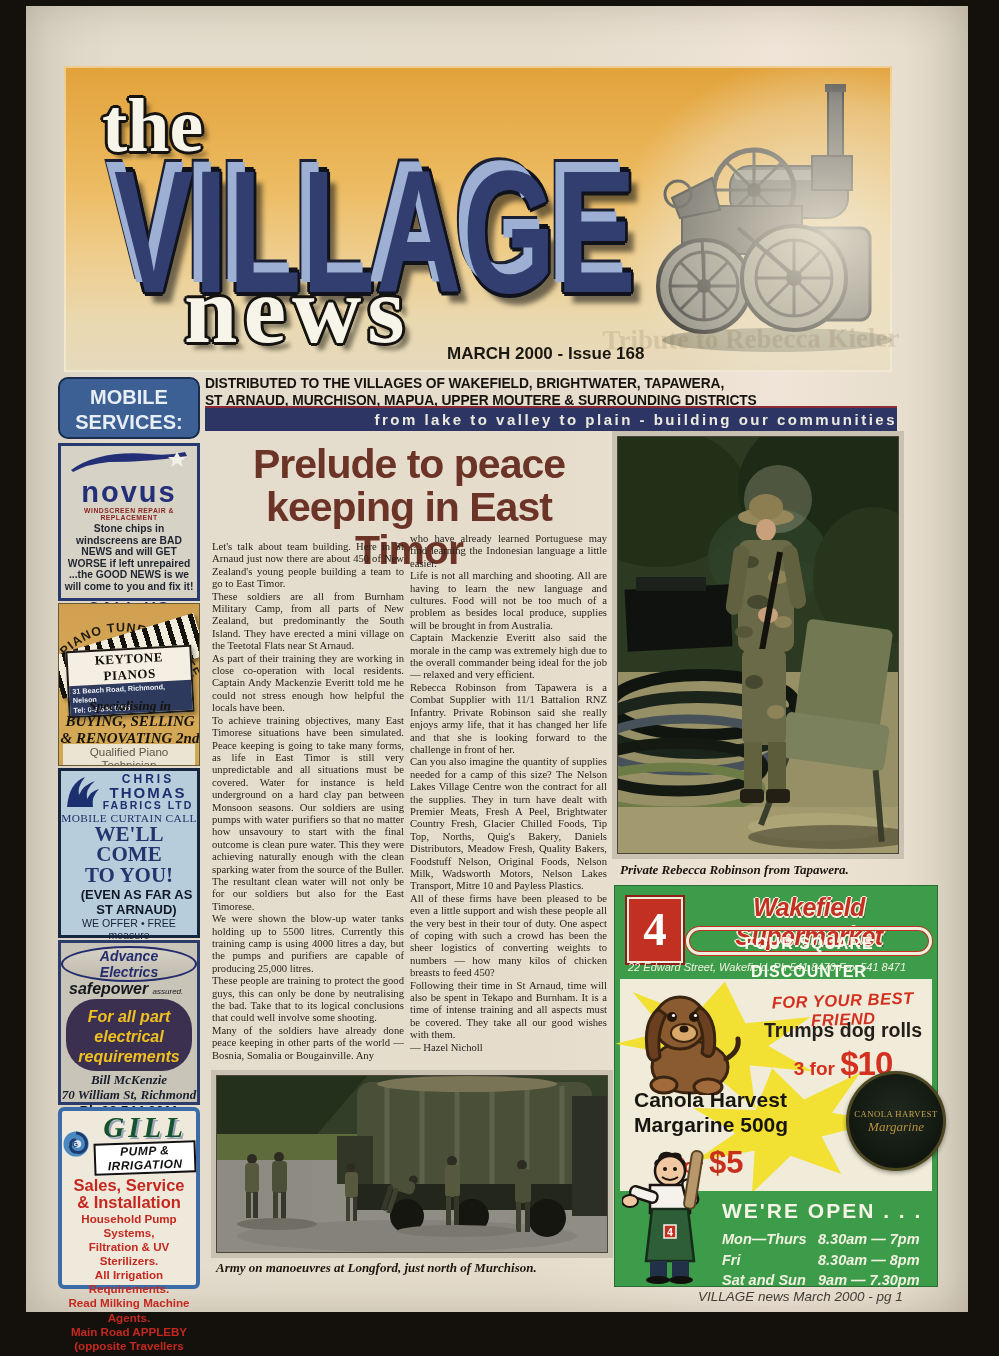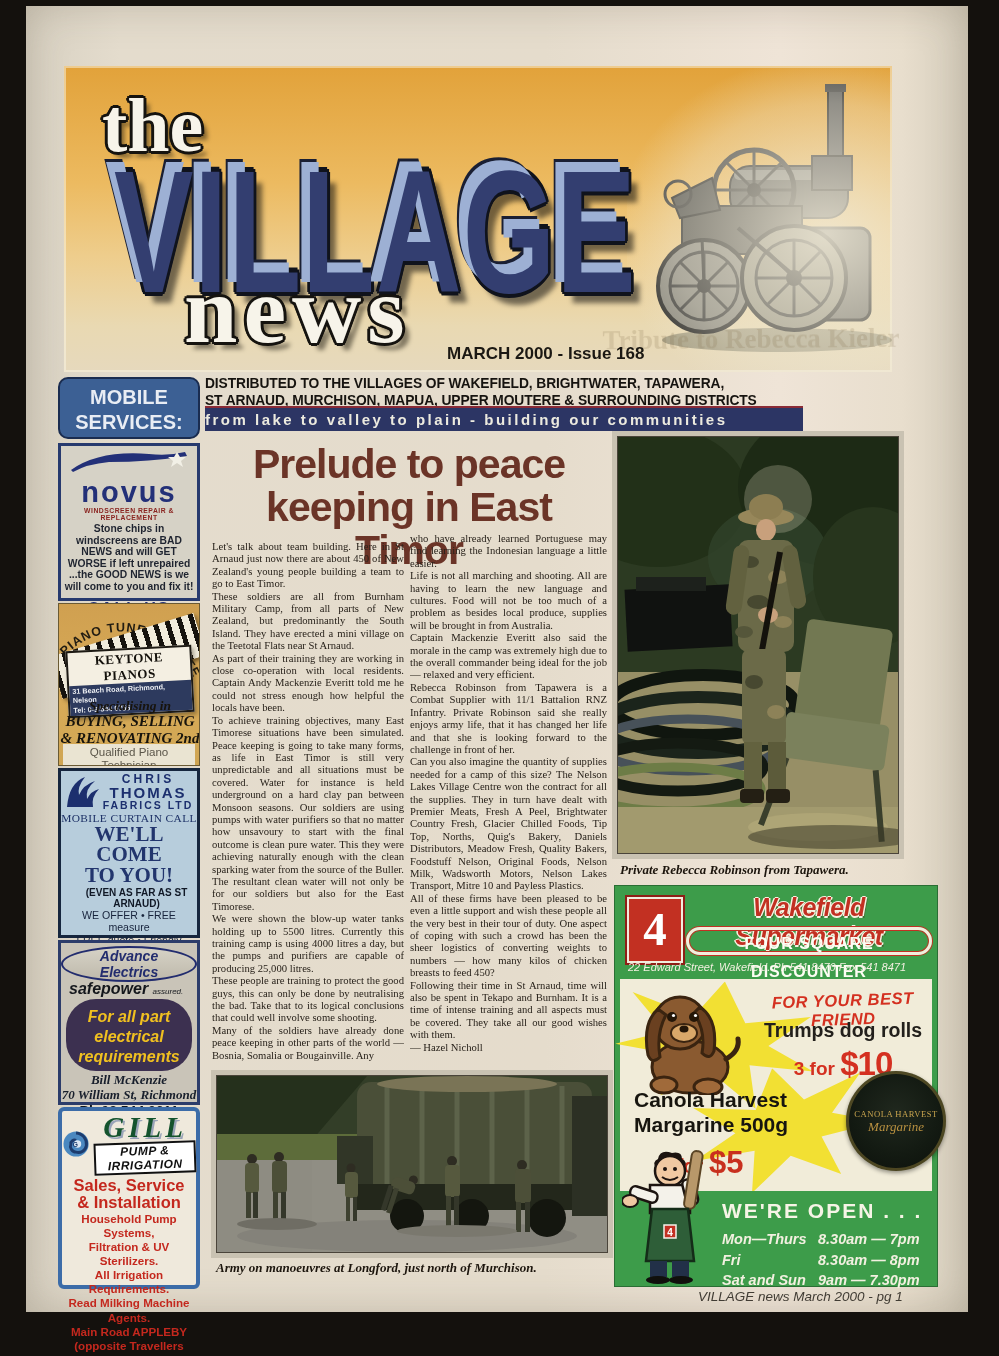--- a/index.html
+++ b/index.html
@@ -20,22 +20,22 @@
   .mh-village{left:50px;top:66px;font-size:124px;font-weight:bold;letter-spacing:1px;color:#333e70;
     transform:scaleY(1.40) scaleX(.96);transform-origin:top left;z-index:2;
     text-shadow:-9px -7px 0 #9db0d4,-11px -9px 0 #1a1f33,3px 0 #10131c,-3px 0 #10131c,0 3px #10131c,0 -3px #10131c,2px 2px #10131c,-2px 2px #10131c,2px -2px #10131c,9px 8px 5px rgba(15,15,15,.55);}
   .mh-news{left:120px;top:188px;font-family:"Liberation Serif",serif;font-weight:bold;font-size:96px;letter-spacing:6px;color:#f7f4ea;z-index:4;
     text-shadow:3px 0 #15130f,-3px 0 #15130f,0 3px #15130f,0 -3px #15130f,2px 2px #15130f,-2px -2px #15130f,2px -2px #15130f,-2px 2px #15130f,7px 7px 4px rgba(30,25,15,.5);}
   .mh-issue{left:383px;top:278px;font-size:17px;font-weight:bold;color:#1b1813;z-index:5;}
   #ghost{left:545px;top:318px;width:360px;text-align:center;font-family:"Liberation Serif",serif;
     font-weight:bold;font-size:27px;color:rgba(130,112,74,.20);transform:rotate(-.5deg);filter:blur(.4px);}
   
   #distrib{left:205px;top:376px;width:620px;font-size:13.8px;font-weight:bold;color:#16130f;line-height:1.2;letter-spacing:-.1px;}
-  #banner{left:205px;top:406px;width:598px;height:23px;background:#2c3564;border-top:2px solid #8a2b36;
-    color:#eceadf;font-weight:bold;font-size:15px;letter-spacing:2.5px;text-align:left;line-height:23px;}
+  #banner{left:205px;top:406px;width:692px;height:23px;background:#2c3564;border-top:2px solid #8a2b36;
+    color:#eceadf;font-weight:bold;font-size:15px;letter-spacing:2.5px;text-align:right;line-height:23px;}
   
   .sb{left:58px;width:142px;box-sizing:border-box;}
   #mobile{top:377px;height:62px;background:#3c6094;border:2px solid #1a2c50;border-radius:10px;
     color:#e9edf4;font-weight:bold;font-size:20px;text-align:center;line-height:1.25;padding-top:6px;}
   #novus{top:443px;height:158px;background:#d6d2c6;border:3px solid #273a6e;text-align:center;color:#1f2430;padding:2px 3px;}
   .novus-logo{font-weight:bold;font-size:29px;letter-spacing:2px;color:#233078;line-height:1;}
   .novus-tag{font-size:6.8px;font-weight:bold;color:#8a2420;letter-spacing:.5px;margin-bottom:2px;}
   .novus-body{font-size:10.3px;font-weight:bold;line-height:1.12;}
   .novus-call{font-size:16px;font-weight:bold;letter-spacing:2px;color:#233078;line-height:1.1;margin-top:8px;}
   .novus-name{font-size:9.3px;font-weight:bold;}
@@ -47,21 +47,21 @@
   .kt-name{font-family:"Liberation Serif",serif;font-weight:bold;font-size:13px;letter-spacing:.5px;color:#14110c;padding-top:1px;}
   .kt-dark{background:#2d3a5e;color:#eef0f4;font-size:7.2px;font-weight:bold;text-align:left;padding:1px 3px;line-height:1.3;}
   .kt-spec{left:0;top:118px;width:142px;text-align:center;font-family:"Liberation Serif",serif;font-style:italic;font-weight:bold;color:#17130c;font-size:13.5px;line-height:1.12;}
   .kt-qual{left:4px;top:140px;width:132px;background:#eae4d2;color:#5b564a;font-size:11.6px;text-align:center;padding:1px 0;}
   #fabrics{top:768px;height:170px;background:#b7cddc;border:3px solid #16263e;text-align:center;color:#1c2f6e;padding-top:2px;}
   .fb-name1{font-size:12px;font-weight:bold;letter-spacing:3px;line-height:1;}
   .fb-name2{font-size:15px;font-weight:bold;letter-spacing:2px;line-height:1;}
   .fb-name3{font-size:10.5px;font-weight:bold;letter-spacing:2px;line-height:1.1;}
   .fb-sub{font-family:"Liberation Serif",serif;font-size:11.4px;letter-spacing:.4px;color:#1d3166;}
   .fb-head{font-family:"Liberation Serif",serif;font-weight:bold;font-size:21px;line-height:.98;color:#22356d;}
-  .fb-note{font-size:10px;font-weight:bold;color:#101826;margin-top:2px;margin-left:15px;}
+  .fb-note{font-size:13px;font-weight:bold;color:#101826;margin-top:2px;margin-left:15px;}
   .fb-offer{font-size:10.6px;color:#17233c;line-height:1.15;}
   .fb-area{font-style:italic;font-size:11.5px;text-decoration:underline;color:#17233c;}
   .fb-dir{font-size:10px;color:#101826;}
   .fb-addr{font-size:9.3px;font-weight:bold;color:#101826;}
   .fb-ph{font-size:11.5px;font-weight:bold;letter-spacing:2px;color:#101826;line-height:1.05;}
   .fb-phfax{font-size:14.5px;font-weight:bold;color:#0c1422;}
   #advance{top:940px;height:165px;background:#c9c4b8;border:3px solid #2c3c6a;text-align:center;padding-top:3px;}
   .adv-logo{display:inline-block;border:2px solid #222c6e;border-radius:50%;padding:0 8px;font-style:italic;font-weight:bold;font-size:14px;color:#222c6e;background:linear-gradient(180deg,#d6d2c6,#beb9ab);}
   .adv-safe{font-style:italic;font-weight:bold;font-size:16px;color:#14171c;line-height:.9;text-align:left;padding-left:8px;}
   .adv-ass{font-size:8px;font-style:italic;font-weight:normal;}

